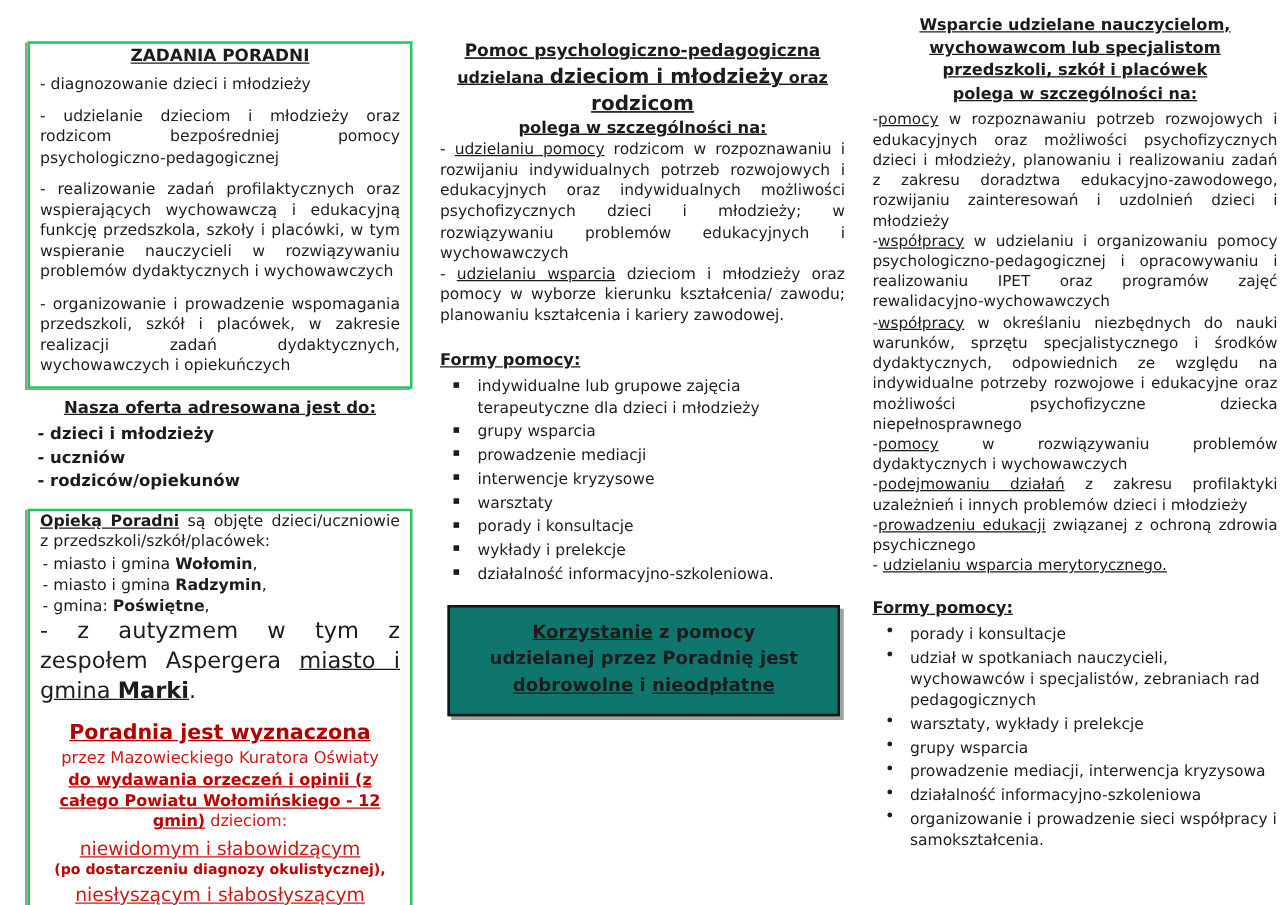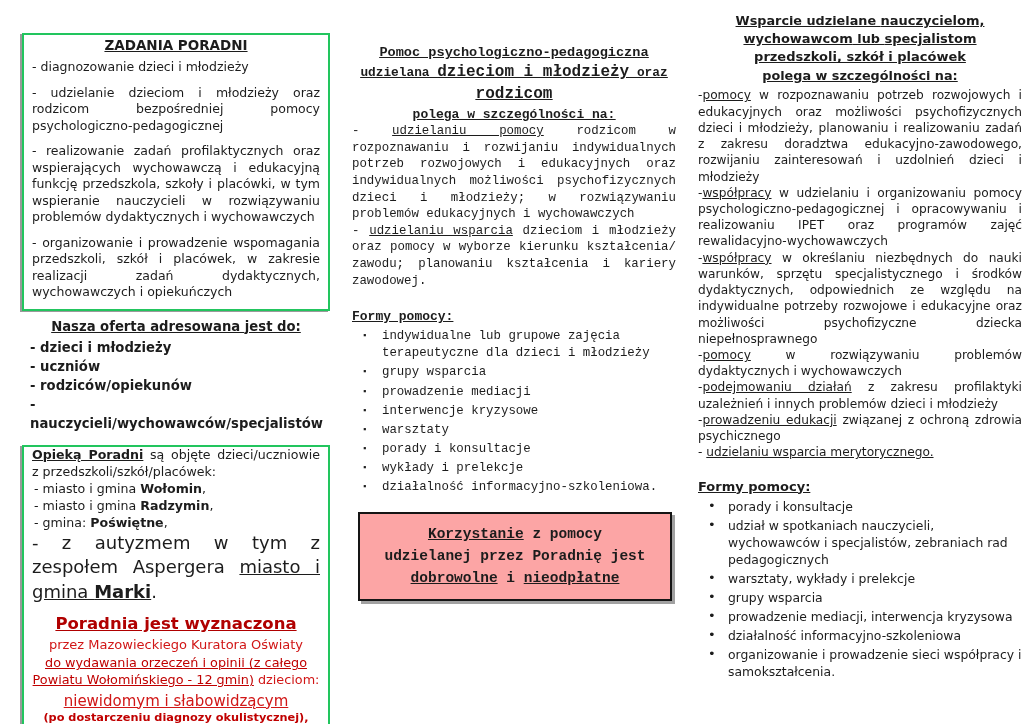--- a/index.html
+++ b/index.html
@@ -2,21 +2,21 @@
 <html><head>
 <meta charset="utf-8">
 <style>
   html,body{margin:0;padding:0;background:#fff;}
   .page{
     position:relative; width:1024px; height:724px; background:#ffffff;
     font-family:"DejaVu Sans", sans-serif; color:#1c1c1c; overflow:hidden;
   }
   .col{position:absolute;}
   .col1{left:22px; top:33px; width:308px;}
-  .col2{left:352px; top:44px; width:324px;font-family:Liberation Mono, monospace;}
+  .col2{left:352px; top:32px; width:324px;}
   .col3{left:698px; top:12px; width:324px;}
 
   .framed{border:2px solid #22c55e; box-shadow:-2px 1px 0 #9a9a9a; background:#fff; padding:0 8px 8px 8px;}
 
   
   .tasks-box{min-height:262px;}
   .tasks-title{text-align:center; font-weight:bold; text-decoration:underline; font-size:13.5px; margin:2px 0 6px 0;}
   .task-item{font-size:12.5px; line-height:1.32; text-align:justify; margin:0 0 9px 0;}
   .task-item:last-child{margin-bottom:0;}
   .offer{margin-top:8px;}
@@ -27,41 +27,41 @@
   .care-lead .bu{font-weight:bold; text-decoration:underline;}
   .care-item{font-size:12.6px; line-height:1.35; padding-left:2px;}
   .care-item .b{font-weight:bold;}
   .care-last{font-size:18px; line-height:1.35; text-align:justify;}
   .care-last .u{text-decoration:underline;}
   .care-last .b{font-weight:bold;}
   .red-block{text-align:center; margin-top:10px;}
   .red-title{color:#b00000; font-weight:bold; text-decoration:underline; font-size:16.5px; line-height:1.25; margin-bottom:3px;}
   .red-line2{color:#d11616; font-size:13px; line-height:1.3;}
   .red-line3{color:#d11616; font-size:12.8px; line-height:1.3; margin-top:1px;}
-  .red-line3 .bu{font-weight:normal; text-decoration:underline; color:#c00000;}
+  .red-line3 .bu{font-weight:bold; text-decoration:underline; color:#c00000;}
   .red-big{color:#d11616; text-decoration:underline; font-size:15px; line-height:1.35; margin-top:2px;}
   .red-note{color:#c00000; font-weight:bold; font-size:11.3px; line-height:1.3;}
 
   
   .c2-header{text-align:center; text-decoration:underline; line-height:1.35;}
   .c2-h1{font-size:13.6px; font-weight:600; text-decoration:underline;}
   .c2-h2{font-size:12.8px; font-weight:600; text-decoration:underline;}
   .c2-h2 .big{font-size:16px; font-weight:bold;}
   .c2-h3{font-size:13px; font-weight:bold; text-decoration:underline;}
   .c2-paras{}
   .para{font-size:12.4px; line-height:1.34; text-align:justify; margin:0;}
   .para .u{text-decoration:underline;}
   .forms{margin-top:20px;}
   .forms-title{font-weight:bold; text-decoration:underline; font-size:13px; margin-bottom:4px;}
   .blist{margin:0; padding:0; list-style:none;}
   .blist li{position:relative; font-size:12.4px; line-height:1.38; padding-left:30px; margin:0 0 2px 0;}
   .sq li::before{content:"▪"; position:absolute; left:10px; top:0; font-size:9px; line-height:17px;}
   .rnd li::before{content:"•"; position:absolute; left:10px; top:0; font-size:13px; line-height:16px;}
   .yellow-box{
-    margin:16px 4px 0 6px; background:#fca5a5; border:2px solid #151515;
+    margin:16px 4px 0 6px; background:#0f766e; border:2px solid #151515;
     box-shadow:3px 3px 0 rgba(110,110,110,.65);
     text-align:center; font-weight:bold; font-size:14.5px; line-height:1.5; padding:10px 6px;
   }
   .yellow-box .u{text-decoration:underline;}
 
   
   .c3-header{text-align:center; line-height:1.4;}
   .c3-hline{text-decoration:underline; font-weight:bold; font-size:12.8px;}
   .c3-hline .big{font-size:13px;}
   .c3-h4{font-size:12.8px; font-weight:bold; text-decoration:underline;}
@@ -81,21 +81,20 @@
       <p class="task-item">- udzielanie dzieciom i młodzieży oraz rodzicom bezpośredniej pomocy psychologiczno-pedagogicznej</p>
       <p class="task-item">- realizowanie zadań profilaktycznych oraz wspierających wychowawczą i edukacyjną funkcję przedszkola, szkoły i placówki, w tym wspieranie nauczycieli w rozwiązywaniu problemów dydaktycznych i wychowawczych</p>
       <p class="task-item">- organizowanie i prowadzenie wspomagania przedszkoli, szkół i placówek, w zakresie realizacji zadań dydaktycznych, wychowawczych i opiekuńczych</p>
     </div>
 
     <div class="offer">
       <div class="offer-title">Nasza oferta adresowana jest do:</div>
       <div class="offer-item">- dzieci i młodzieży</div>
       <div class="offer-item">- uczniów</div>
       <div class="offer-item">- rodziców/opiekunów</div>
-      <div class="offer-item">- nauczycieli/wychowawców/specjalistów</div>
     </div>
 
     <div class="framed care-box">
       <div class="care-lead"><span class="bu">Opieką Poradni</span><span> są objęte dzieci/uczniowie z przedszkoli/szkół/placówek:</span></div>
       <div class="care-item"><span>-   miasto i gmina </span><span class="b">Wołomin</span><span>,</span></div>
       <div class="care-item"><span>-   miasto i gmina </span><span class="b">Radzymin</span><span>,</span></div>
       <div class="care-item"><span>-   gmina: </span><span class="b">Poświętne</span><span>,</span></div>
       <div class="care-last"><span>- z autyzmem w tym z zespołem Aspergera </span><span class="u"><span>miasto i gmina </span><span class="b">Marki</span></span><span>.</span></div>
 
       <div class="red-block">

